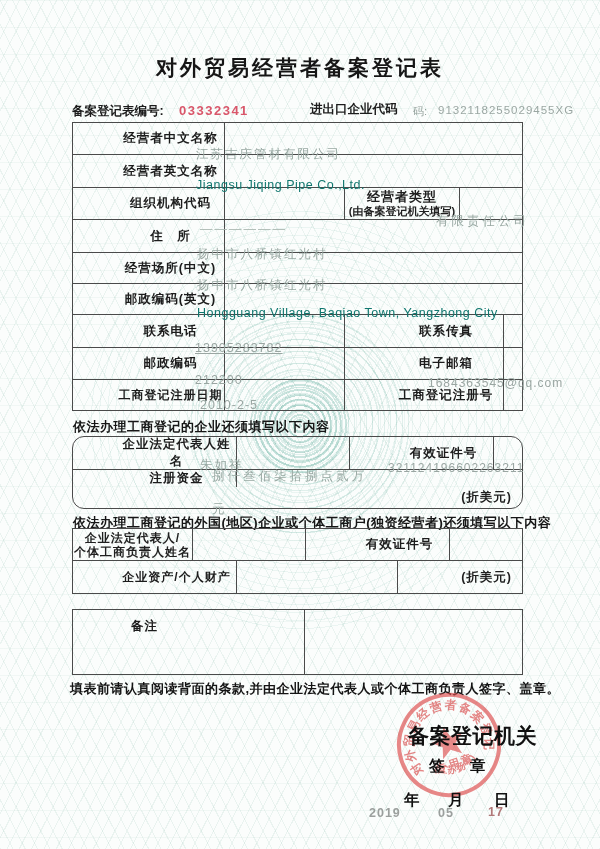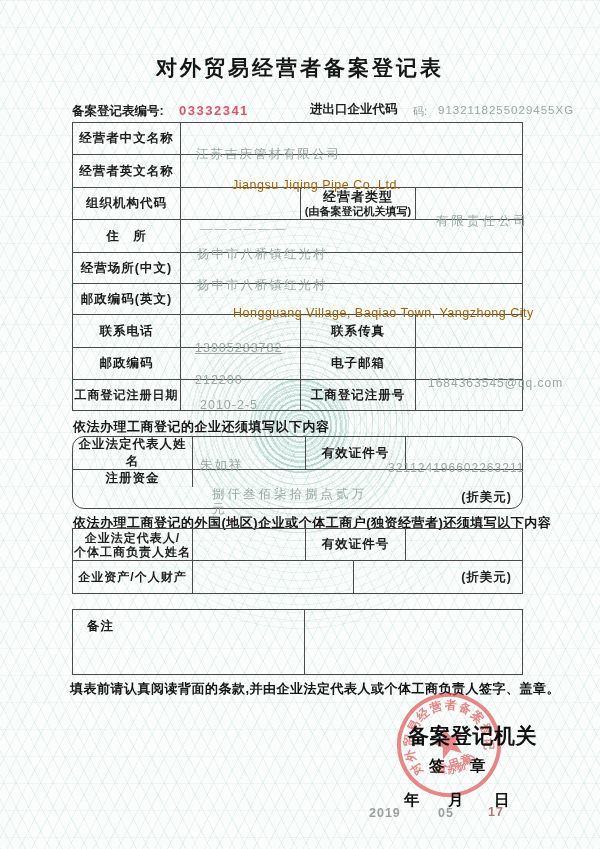--- a/index.html
+++ b/index.html
@@ -37,33 +37,33 @@
   }
   .meta{font-size:12.5px;font-weight:bold;color:#1c1c1c;white-space:nowrap;}
   .red-no{color:#d9566a;font-weight:bold;font-size:13px;letter-spacing:1.5px;}
   .fainttxt{color:#93a09b;font-weight:normal;}
   
   .tbl{position:absolute;left:72px;width:451px;border:1px solid #4a4a4a;box-sizing:border-box;}
   .tr{display:flex;border-bottom:1px solid #4a4a4a;box-sizing:border-box;}
   .tr:last-child{border-bottom:none;}
   .c{border-right:1px solid #4a4a4a;box-sizing:border-box;display:flex;align-items:center;justify-content:center;}
   .c:last-child{border-right:none;}
-  .lab{font-weight:bold;font-size:12.5px;letter-spacing:1px;text-align:center;color:#1c1c1c;}
+  .lab{font-weight:bold;font-size:12.5px;letter-spacing:1px;text-align:center;color:#1c1c1c;margin-left:44px;}
   .lab2{flex-direction:column;line-height:14px;}
   .lab2 .l1{font-weight:bold;font-size:13px;letter-spacing:1px;}
   .lab2 .l2{font-weight:bold;font-size:11px;letter-spacing:0;}
   .usd{justify-content:flex-end;padding-right:10px;font-weight:bold;font-size:12.5px;letter-spacing:1px;}
   .h32{height:32px;}.h33{height:33px;}.h38{height:38px;flex-direction:column;}.h30{height:30px;}.h31{height:31px;}
   .w108{width:108px;flex:none;}.w120{width:120px;flex:none;}.w115{width:115px;flex:none;}
   .w113{width:113px;flex:none;}.w100{width:100px;flex:none;}.w161{width:161px;flex:none;}
   .fill{flex:1;}
   .section-h{position:absolute;font-size:13px;font-weight:bold;letter-spacing:0.5px;color:#161616;white-space:nowrap;}
   
   .ov{position:absolute;white-space:nowrap;font-size:12.5px;color:#98a8a2;letter-spacing:2px;}
-  .ov.en{letter-spacing:0.5px;color:#a16207;margin-left:36px;}
+  .ov.en{letter-spacing:0.5px;color:#0f766e;}
   .ov.num{letter-spacing:1px;color:#9aa6a2;}
   .ov.dim{color:#aab7b1;}
   .remark-cell{align-items:flex-start;justify-content:flex-start;padding:8px 0 0 14px;}
   .note{position:absolute;left:70px;top:680px;font-size:13px;font-weight:bold;letter-spacing:0.5px;color:#141414;white-space:nowrap;}
   
   .stamp-svg{position:absolute;left:374px;top:670px;width:150px;height:150px;opacity:0.8;}
   .stamp-black{position:absolute;color:#101010;font-weight:bold;white-space:nowrap;}
   .agency{left:408px;top:722px;font-size:21px;letter-spacing:0.5px;}
   .sig{font-size:15.5px;}
   .datebit{position:absolute;color:#9b9f9d;font-size:12.5px;font-weight:bold;letter-spacing:1px;}
@@ -187,21 +187,21 @@
   <span class="ov" style="left:436px;top:213px;letter-spacing:3px;">有限责任公司</span>
   <span class="ov" style="left:197px;top:246px;">扬中市八桥镇红光村</span>
   <span class="ov" style="left:197px;top:277px;">扬中市八桥镇红光村</span>
   <span class="ov en" style="left:197px;top:306px;">Hongguang Village, Baqiao Town, Yangzhong City</span>
   <span class="ov num" style="left:195px;top:341px;text-decoration:underline;">13905283782</span>
   <span class="ov num" style="left:195px;top:373px;">212200</span>
   <span class="ov num" style="left:428px;top:376px;font-size:12px;">1684363545@qq.com</span>
   <span class="ov num" style="left:200px;top:398px;">2010-2-5</span>
   <span class="ov" style="left:200px;top:457px;">朱如祥</span>
   <span class="ov num" style="left:388px;top:461px;font-size:12px;">321124196602263211</span>
-  <span class="ov" style="left:212px;top:486px;letter-spacing:3px;">捌仟叁佰柒拾捌点贰万</span>
+  <span class="ov" style="left:212px;top:468px;letter-spacing:3px;">捌仟叁佰柒拾捌点贰万</span>
   <span class="ov" style="left:212px;top:501px;">元</span>
 
   <svg class="stamp-svg" viewBox="0 0 150 150">
     <g transform="rotate(-18 75 75)" opacity="0.82">
       <circle cx="75" cy="75" r="50" fill="none" stroke="#dd4b4b" stroke-width="4"></circle>
       <path id="arcTop" d="M 47.4 98.1 A 36 36 0 1 1 102.6 98.1" fill="none"></path>
       <path id="arcBottom" d="M 46 88 A 36 36 0 0 0 104 88" fill="none"></path>
       <text font-size="12" fill="#d84848" font-weight="bold" letter-spacing="1.5">
         <textPath href="#arcTop" startOffset="50%" text-anchor="middle">对外贸易经营者备案登记</textPath>
       </text>

